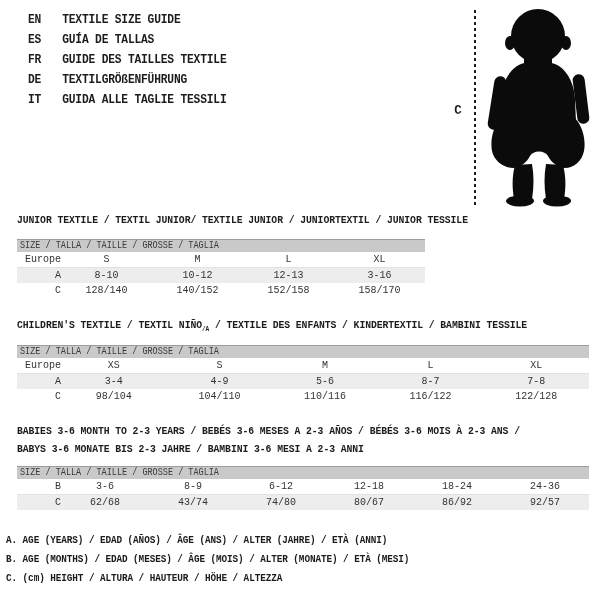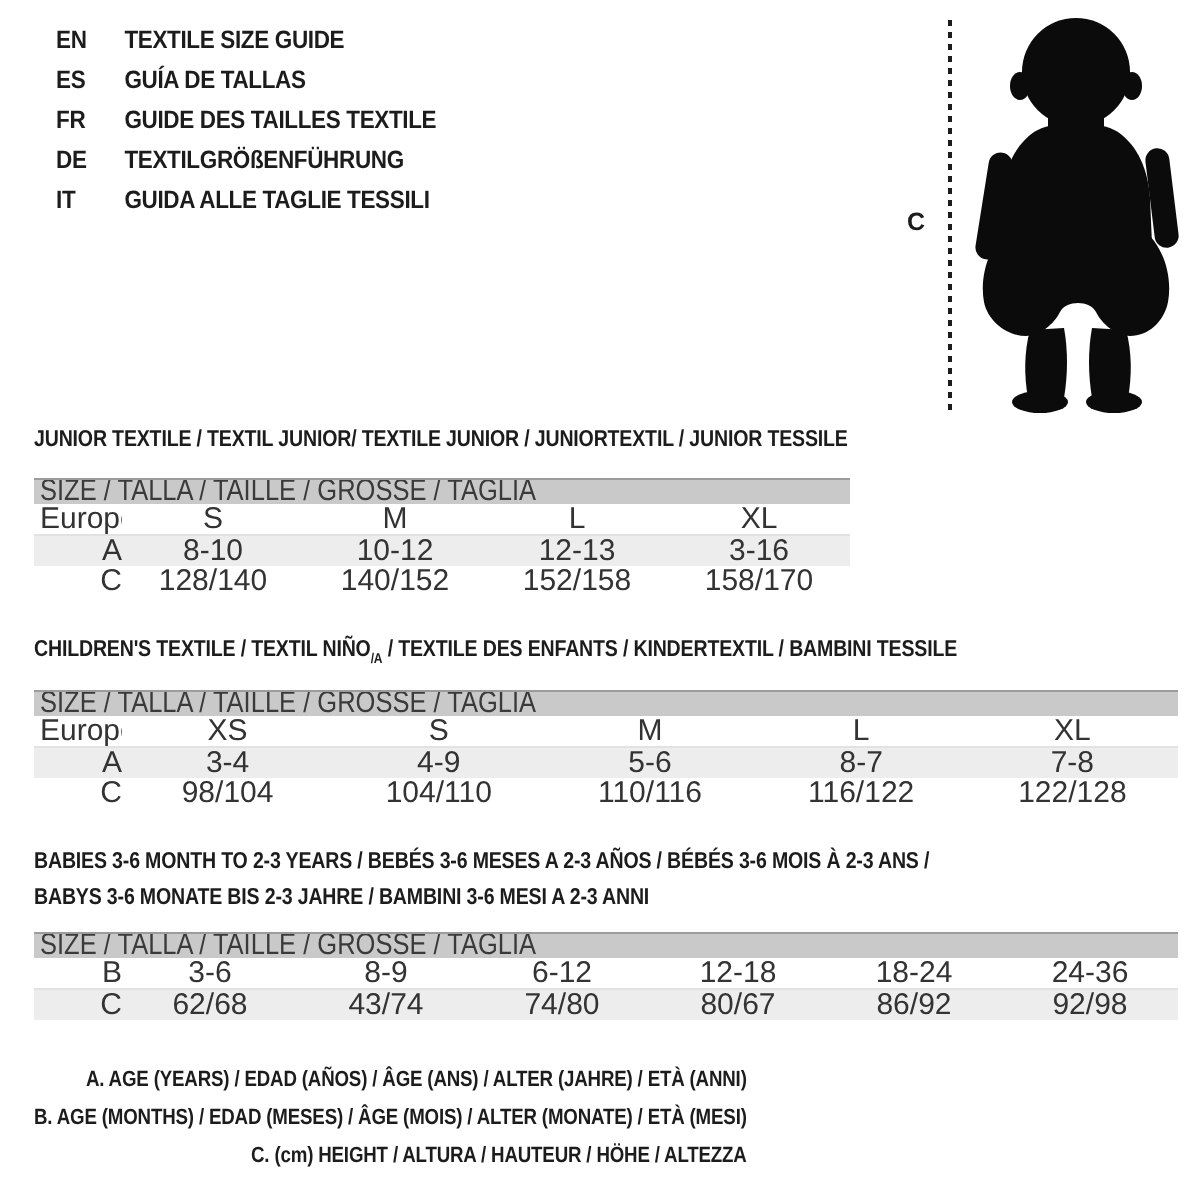--- a/index.html
+++ b/index.html
@@ -7,21 +7,21 @@
     --table-text:#333333;
     --size-bar-bg:#c9c9c9;
     --size-bar-border:#9c9c9c;
     --row-alt-bg:#ededed;
     --row-line:#e2e2e2;
     --silhouette:#0b0b0b;
   }
   html,body{margin:0;padding:0;background:#ffffff;}
   #canvas{
     position:relative;width:600px;height:600px;background:#ffffff;overflow:hidden;
-    font-family:Liberation Sans, sans-serif;color:var(--text-dark);
+    font-family:Liberation Mono, monospace;color:var(--text-dark);
   }
   .cond{display:inline-block;transform:scaleX(0.85);transform-origin:0 50%;white-space:nowrap;}
 
   
   .lang-block{position:absolute;left:28px;top:10px;transform:scaleX(0.9);transform-origin:0 0;}
   .lang-row{display:flex;height:20px;align-items:center;font-weight:bold;font-size:12.5px;letter-spacing:-0.2px;}
   .lang-code{width:38px;flex:0 0 38px;}
   .lang-label{white-space:nowrap;}
 
   
@@ -33,37 +33,37 @@
   .baby-svg{position:absolute;left:486px;top:8px;width:108px;height:199px;color:var(--silhouette);}
 
   
   .tbl-title{position:absolute;font-weight:bold;font-size:11.5px;letter-spacing:-0.1px;line-height:14px;white-space:nowrap;transform:scaleX(0.85);transform-origin:0 0;}
   .t1-title{left:17px;top:213px;}
   .t2-title{left:17px;top:318px;}
   .t3-title{left:17px;top:422px;line-height:18px;}
   .tbl-title sub{font-size:0.62em;}
 
   
-  table.size-table{position:absolute;border-collapse:collapse;table-layout:fixed;font-size:15px;color:var(--table-text);}
+  table.size-table{position:absolute;border-collapse:collapse;table-layout:fixed;font-size:10px;color:var(--table-text);}
   table.t1{left:17px;top:239px;width:408px;}
   table.t2{left:17px;top:345px;width:572px;}
   table.t3{left:17px;top:466px;width:572px;}
   col.c-label{width:44px;}
   table.size-table td{height:15px;line-height:15px;padding:0;text-align:center;overflow:hidden;white-space:nowrap;}
   table.size-table td.lbl{text-align:right;padding-left:3px;}
   tr.bar-row td{
     height:12px;line-height:12px;background:var(--size-bar-bg);
     border-top:1px solid var(--size-bar-border);
     text-align:left;padding-left:3px;color:#3a3a3a;
   }
   tr.r-first td{border-bottom:1px solid var(--row-line);}
   tr.r-alt td{background:var(--row-alt-bg);}
 
   
-  .footnotes{position:absolute;left:17px;top:531px;text-align:right;}
+  .footnotes{position:absolute;left:6px;top:531px;}
   .footnote{font-weight:bold;font-size:11px;line-height:19px;letter-spacing:-0.1px;white-space:nowrap;transform:scaleX(0.85);transform-origin:0 50%;}
 </style>
 </head>
 <body>
 
 <div id="canvas">
 
   <div class="lang-block">
     <div class="lang-row">
       <span class="lang-code">EN</span>
@@ -211,21 +211,21 @@
       <td>18-24</td>
       <td>24-36</td>
     </tr>
     <tr class="r-alt">
       <td class="lbl">C</td>
       <td>62/68</td>
       <td>43/74</td>
       <td>74/80</td>
       <td>80/67</td>
       <td>86/92</td>
-      <td>92/98</td>
+      <td>92/57</td>
     </tr>
   </tbody>
     </table>
 
   <div class="footnotes">
     <div class="footnote">A. AGE (YEARS) / EDAD (AÑOS) / ÂGE (ANS) / ALTER (JAHRE) / ETÀ (ANNI)</div>
     <div class="footnote">B. AGE (MONTHS) / EDAD (MESES) / ÂGE (MOIS) / ALTER (MONATE) / ETÀ (MESI)</div>
     <div class="footnote">C. (cm) HEIGHT / ALTURA / HAUTEUR / HÖHE / ALTEZZA</div>
   </div>
 

